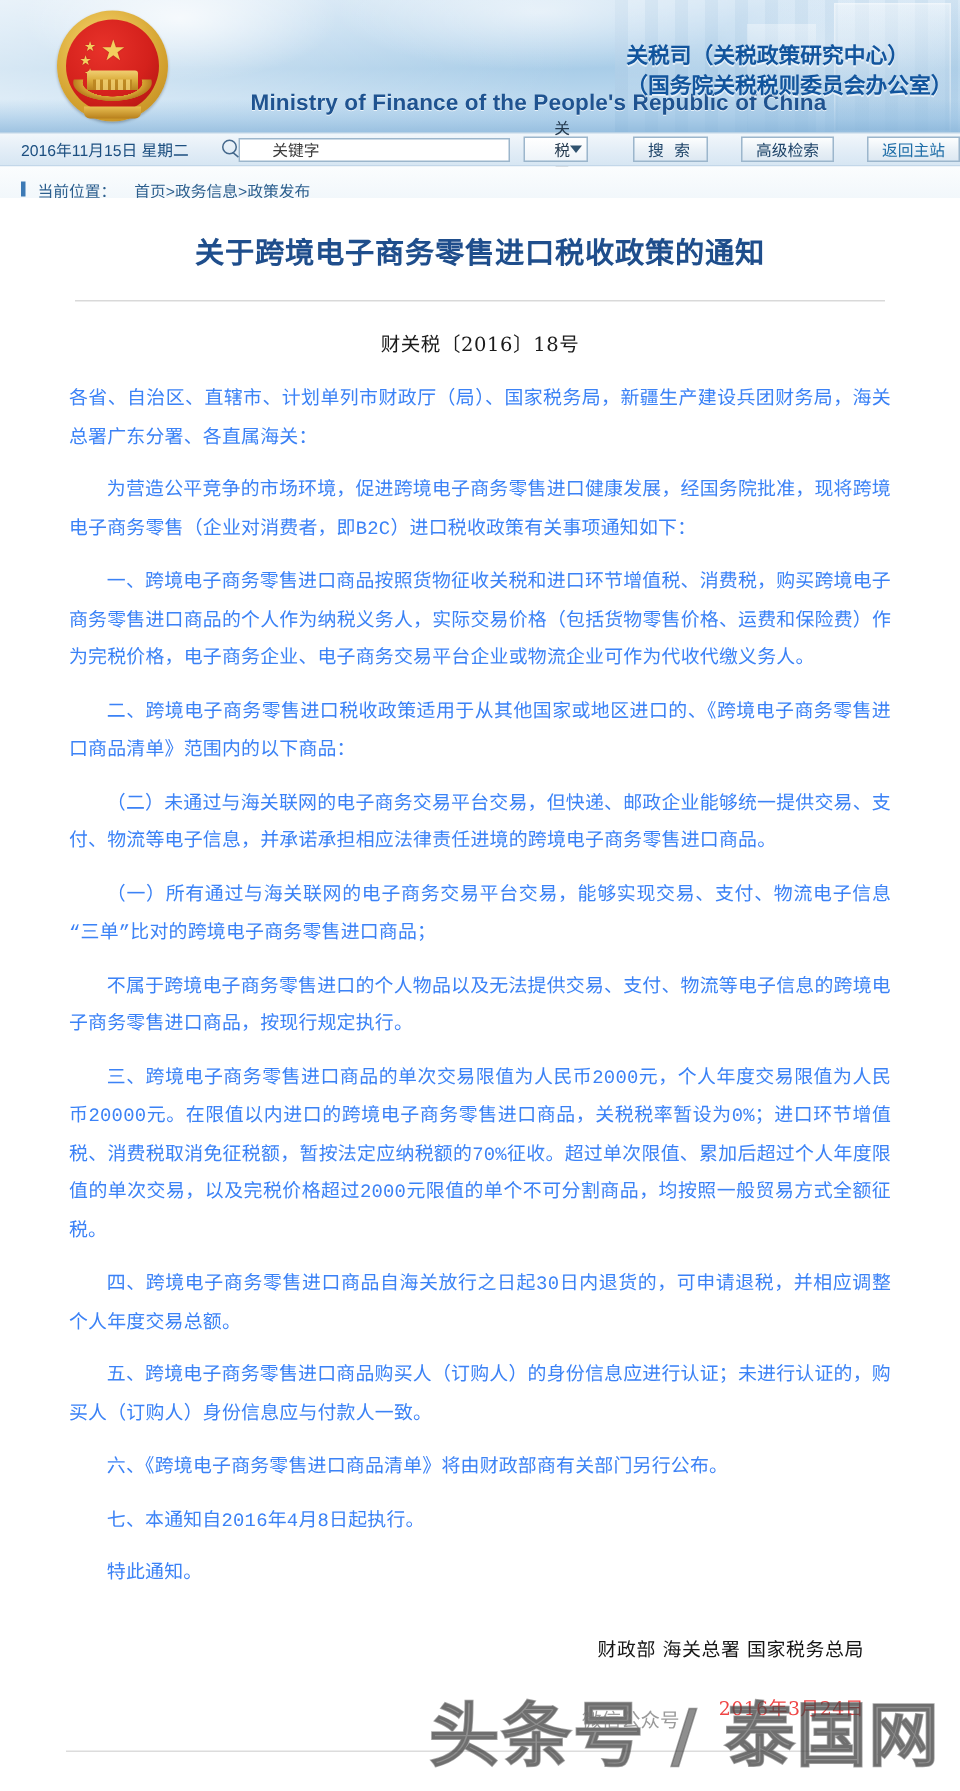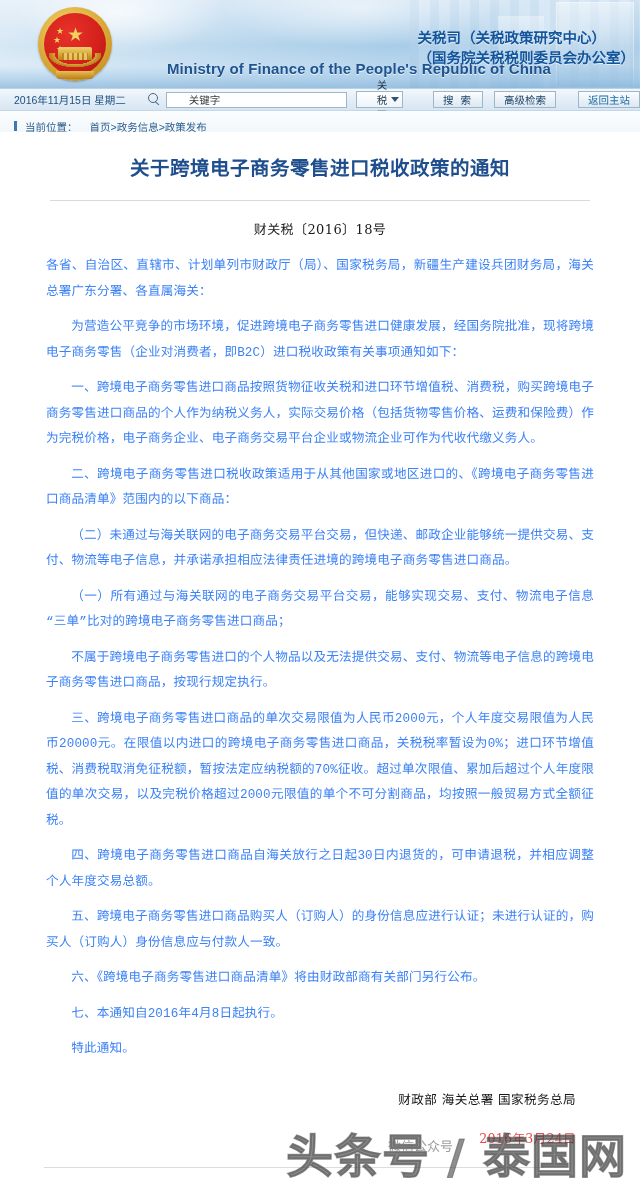--- a/index.html
+++ b/index.html
@@ -141,21 +141,21 @@
     padding:0 3px 0 20px;
   }
   .caret { width:0;height:0;border-left:4px solid transparent;border-right:4px solid transparent;border-top:5px solid #31536f; }
   .tb-btn {
     height:17px; border:1px solid #9cb6cc;
     background:linear-gradient(180deg,#fdfefe 0%, #eaf1f7 52%, #dde8f2 100%);
     font-size:10.5px; color:#1d4368; display:flex; align-items:center; justify-content:center;
     padding:0 9px; white-space:nowrap;
   }
   .btn-search { margin-left:30px; letter-spacing:2px; }
-  .btn-adv { margin-left:11px; }
+  .btn-adv { margin-left:22px; }
   .btn-home { margin-left:22px; color:#1f6ea8; }
 
   
   .crumbbar {
     position:absolute; left:0; top:111px; width:640px; height:31px;
     background: linear-gradient(180deg,#fbfdfe,#eef5fa);
     border-bottom:1px solid #d2e1ee;
     display:flex; align-items:center;
   }
   .crumb-mark { margin-left:14px; width:3px; height:10px; background:#3d7ab5; }

